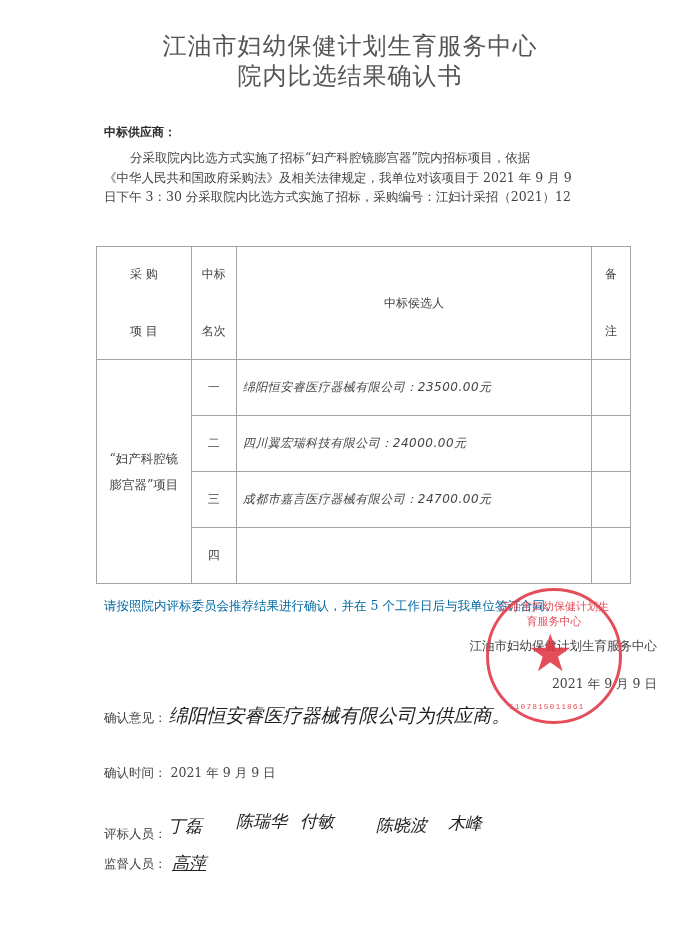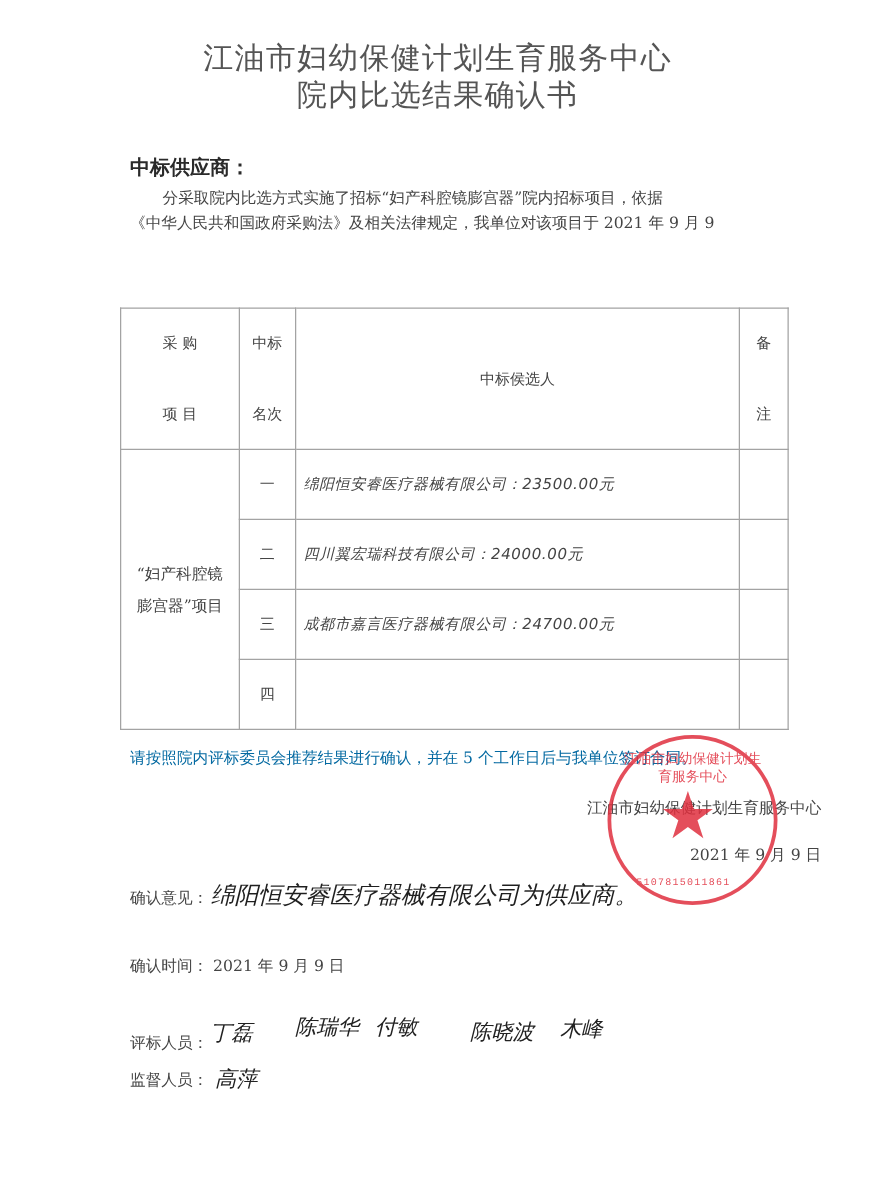--- a/index.html
+++ b/index.html
@@ -2,21 +2,21 @@
 <html><head>
 <meta charset="utf-8">
 <style>
   html, body { margin: 0; padding: 0; background: #ffffff; }
   body { width: 700px; height: 948px; position: relative; overflow: hidden;
          font-family: "DejaVu Serif", "Liberation Serif", serif; color: #3a3a3a; }
   .title { position: absolute; left: 0; width: 700px; text-align: center;
            font-family: "DejaVu Sans", sans-serif; font-size: 24px; color: #555; letter-spacing: 1px; }
   .t1 { top: 30px; }
   .t2 { top: 60px; }
-  .heading { position: absolute; left: 104px; top: 124px; font-size: 16px; font-weight: bold; color: #2a2a2a; font-family: Liberation Sans, sans-serif; }
+  .heading { position: absolute; left: 104px; top: 124px; font-size: 12px; font-weight: bold; color: #2a2a2a; font-family: Liberation Sans, sans-serif; }
   .para { position: absolute; left: 104px; top: 148px; width: 520px; font-size: 12.5px; line-height: 19.5px; color: #444; text-align: justify; }
   .para span { display: block; }
   .para .indent { text-indent: 26px; }
   table.grid { position: absolute; left: 96px; top: 246px; border-collapse: collapse; width: 535px; }
   table.grid td { border: 1px solid #a3a3a3; font-size: 12px; color: #444; text-align: center; vertical-align: middle; padding: 0; }
   .hdr td { height: 112px; }
   .hdr .c1 span, .hdr .c2 span { display: block; }
   .hdr .c1 .l1, .hdr .c2 .l1 { margin-bottom: 40px; }
   .cand { height: 56px; }
   .hand { font-family: "DejaVu Sans", sans-serif; font-size: 17px; color: #1f1f1f; text-align: left !important; padding-left: 6px !important; font-style: italic; letter-spacing: 0.5px; }
@@ -33,33 +33,34 @@
   .confirm .hw { font-family: "DejaVu Sans", sans-serif; font-size: 19px; color: #1f1f1f; font-style: italic; margin-left: 2px; }
   .ctime { position: absolute; left: 104px; top: 765px; font-size: 12.5px; color: #444; }
   .evals { position: absolute; left: 104px; top: 826px; font-size: 12.5px; color: #444; }
   .supv { position: absolute; left: 104px; top: 856px; font-size: 12.5px; color: #444; }
   .sig { font-family: "DejaVu Sans", sans-serif; font-style: italic; font-size: 17px; color: #222; display: inline-block; }
   .sig1 { position: absolute; left: 168px; top: 815px; }
   .sig2 { position: absolute; left: 236px; top: 810px; }
   .sig3 { position: absolute; left: 300px; top: 810px; }
   .sig4 { position: absolute; left: 376px; top: 814px; }
   .sig5 { position: absolute; left: 448px; top: 812px; }
-  .sig6 { position: absolute; left: 172px; top: 852px; }
+  .sig6 { position: absolute; left: 172px; top: 852px; text-decoration: underline; }
 </style>
 </head>
 <body>
 
 <div class="title t1">江油市妇幼保健计划生育服务中心</div>
 <div class="title t2">院内比选结果确认书</div>
 
 <div class="heading">中标供应商：</div>
 
 <div class="para">
   <span class="indent">分采取院内比选方式实施了招标“妇产科腔镜膨宫器”院内招标项目，依据</span>
   <span>《中华人民共和国政府采购法》及相关法律规定，我单位对该项目于 2021 年 9 月 9</span>
+  <span>日下午 3：30 分采取院内比选方式实施了招标，采购编号：江妇计采招（2021）12</span>
 </div>
 
 <table class="grid">
   <colgroup>
     <col style="width:95px">
       <col style="width:45px">
       <col style="width:356px">
       <col style="width:39px">
   </colgroup>
   <tbody>

